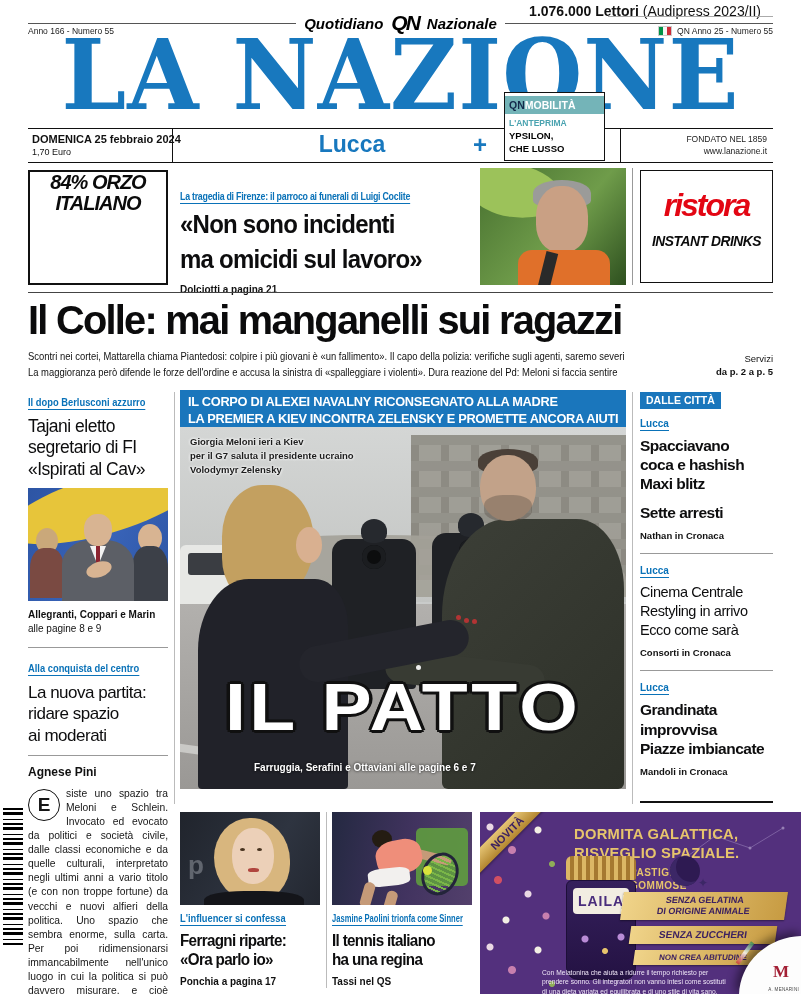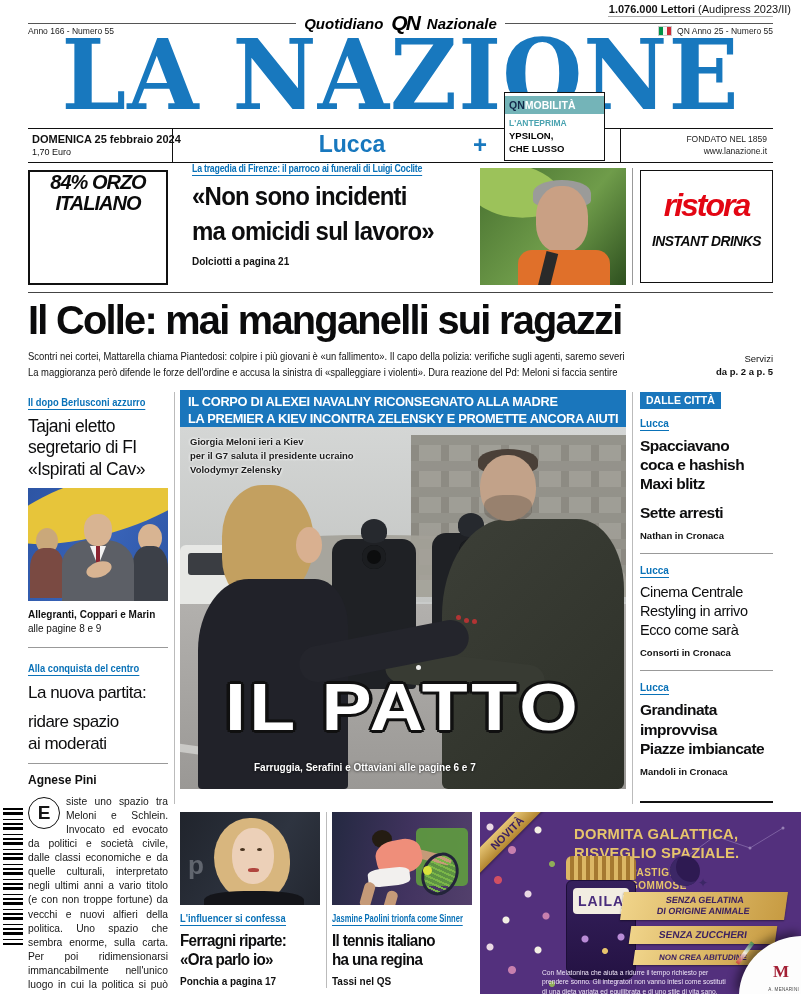--- a/index.html
+++ b/index.html
@@ -1,21 +1,21 @@
 <!DOCTYPE html>
 <html><head>
 <meta charset="utf-8">
 <style>
   html,body{margin:0;padding:0;background:#fff;}
   body{width:801px;height:994px;position:relative;overflow:hidden;
        font-family:"Liberation Sans",sans-serif;color:#111;}
   .abs{position:absolute;}
 
   
-  .readers{top:3px;right:10px;font-size:11px;color:#111;}
+  .readers{top:3px;right:40px;font-size:14px;color:#111;}
   .readers b{font-weight:800;}
   .qn-row{top:11px;left:28px;right:28px;display:flex;align-items:center;gap:8px;}
   .qn-row .rule{flex:1;height:1px;background:#555;}
   .qn-word{font-style:italic;font-weight:800;font-size:15px;color:#000;}
   .qn-logo{font-style:italic;font-weight:900;font-size:21px;letter-spacing:-2px;color:#000;}
   .edl{top:26px;left:28px;font-size:8.5px;color:#222;}
   .edr-rule{top:16px;left:608px;right:28px;height:1px;background:#aaa;}
   .edr{top:26px;right:28px;font-size:8.5px;color:#222;display:flex;align-items:center;gap:5px;}
   .flag{width:12px;height:8px;background:linear-gradient(90deg,#009246 0 33%,#f5f5f5 33% 66%,#ce2b37 66% 100%);border:0.5px solid #ccc;}
 
@@ -42,21 +42,21 @@
   .qnbox .ant{color:#4aa3b0;font-weight:800;font-size:8.5px;padding:4px 4px 0;}
   .qnbox .l1{color:#000;font-weight:800;font-size:9.5px;padding:2px 4px 0;}
 
   
   .crastan{left:28px;top:170px;width:140px;height:115px;border:2px solid #111;box-sizing:border-box;text-align:center;}
   .crastan .oval{margin:7px auto 2px;width:116px;height:50px;background:#c8242b;border-radius:50%;
      box-shadow:inset 0 0 0 3px #c8242b, inset 0 0 0 4.5px #fff;display:flex;flex-direction:column;align-items:center;justify-content:center;}
   .crastan .brand{color:#fff;font-style:italic;font-weight:900;font-size:18px;letter-spacing:-1px;}
   .crastan .year{color:#fff;font-size:6px;margin-top:-2px;}
   .crastan .orzo{font-style:italic;font-weight:900;font-size:20px;letter-spacing:-1px;line-height:1.05;color:#0b0b0b;}
-  .fun-story{left:180px;top:158px;width:292px;margin-left:12px;}
+  .fun-story{left:180px;top:186px;width:292px;}
   .kicker{color:#0a72b8;font-weight:800;border-bottom:1.5px solid #0a72b8;display:inline-block;padding-bottom:1px;white-space:nowrap;transform-origin:0 100%;}
   .fun-k{font-size:10.5px;letter-spacing:-.3px;transform:scaleX(.84);}
   .hl{white-space:nowrap;font-weight:800;color:#0d0d0e;transform-origin:0 50%;}
   .fun-h{font-size:25px;letter-spacing:-.8px;line-height:1.1;transform:scaleX(.96);margin-top:7px;}
   .byline{font-size:10px;color:#111;font-weight:600;}
   .fun-b{margin-top:11px;}
   .fun-photo{left:480px;top:168px;width:146px;height:117px;overflow:hidden;background:linear-gradient(130deg,#47702f,#6f9c4a 55%,#2e501f);}
   .leaf{position:absolute;left:-12px;top:-10px;width:92px;height:66px;background:#9cc25a;border-radius:0 85% 15% 85%;transform:rotate(-18deg);}
   .fp-head{position:absolute;left:56px;top:18px;width:52px;height:66px;background:#c9a084;border-radius:46% 46% 42% 42%;}
   .fp-hair{position:absolute;left:53px;top:12px;width:58px;height:26px;background:#9b9b99;border-radius:50% 50% 20% 20%;}
@@ -325,21 +325,21 @@
 
   <div class="taj-by">
     <div class="b1">Allegranti, Coppari e Marin</div>
     <div>alle pagine 8 e 9</div>
   </div>
 
   <div class="lrule"></div>
 
   <span class="kicker lk">Alla conquista del centro</span>
   <div class="hl-light par-h">La nuova partita:</div>
-  <div class="hl-light par-h" style="margin-top:8px">ridare spazio</div>
+  <div class="hl-light par-h" style="margin-top:0">ridare spazio</div>
   <div class="hl-light par-h" style="margin-top:0">ai moderati</div>
 
   <div class="arule"></div>
   <div class="author">Agnese Pini</div>
 
   <div class="body-text" style="margin-top:8px;">
     <span class="dropcap">E</span><span>siste uno spazio tra Meloni e Schlein. Invocato ed evocato da politici e società civile, dalle classi economiche e da quelle culturali, interpretato negli ultimi anni a vario titolo (e con non troppe fortune) da vecchi e nuovi alfieri della politica. Uno spazio che sembra enorme, sulla carta. Per poi ridimensionarsi immancabilmente nell'unico luogo in cui la politica si può davvero misurare, e cioè l'urna. Si chiama “centro”, e ormai da tempo sembra una specie di terra promessa.</span>
   </div>
   
 </div>

